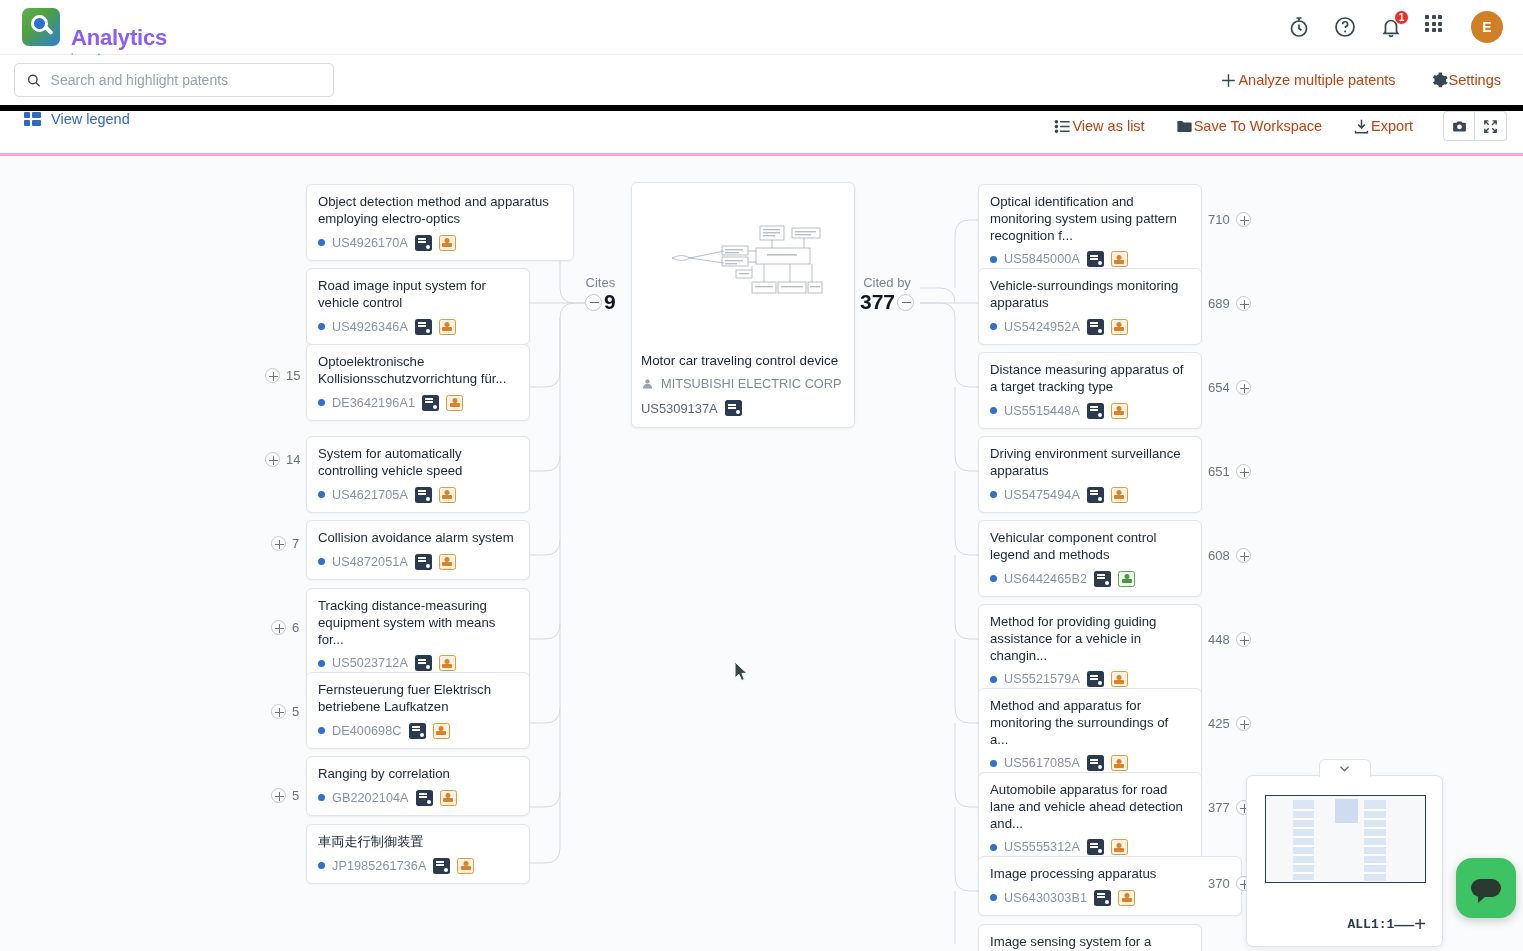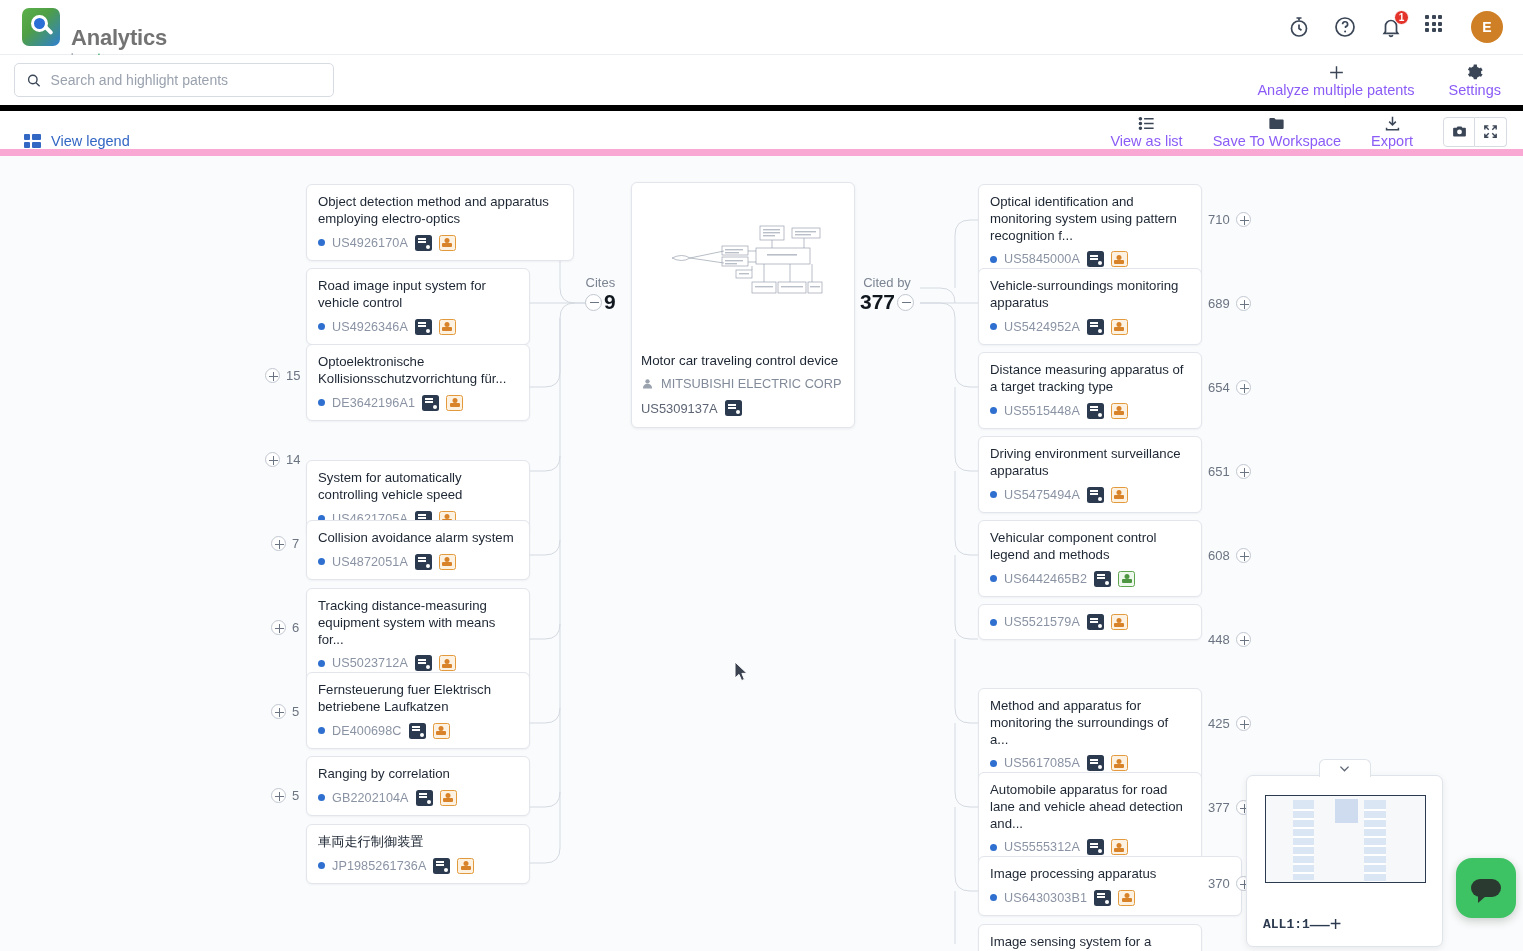--- a/index.html
+++ b/index.html
@@ -26,21 +26,21 @@
   .logo-mark .ring {
     position: absolute; left: 9px; top: 7px; width: 17px; height: 17px;
     border: 3.5px solid #fff; border-radius: 50%;
     background: #2b6fd6;
   }
   .logo-mark .handle {
     position: absolute; left: 21px; top: 20px; width: 11px; height: 3.5px;
     background: #fff; transform: rotate(45deg); border-radius: 2px;
   }
   .brand-text { line-height: 1; }
-  .brand-title { font-size: 22px; font-weight: 700; color: #737373; letter-spacing: -0.2px; margin-top: 35px; }
+  .brand-title { font-size: 22px; font-weight: 700; color: #8b5cf6; letter-spacing: -0.2px; margin-top: 35px; }
   .brand-sub { font-size: 10.5px; color: #8a93a3; margin-top: 3px; }
   .brand-sub b { color: #2fa060; font-weight: 700; }
 
   .top-actions {
     margin-left: auto; display: flex; align-items: center; gap: 22px;
     padding-right: 20px;
   }
   .ic { width: 24px; height: 24px; display: block; color: #3a4556; position: relative; cursor: pointer; }
   .ic svg { width: 100%; height: 100%; display: block; }
   .badge-dot {
@@ -69,29 +69,29 @@
     display: flex; align-items: center; gap: 9px; padding: 0 11px; background: #fff;
   }
   .searchbox input {
     border: 0; outline: 0; font-size: 14px; color: #2b3545; width: 100%;
     font-family: "Liberation Sans", sans-serif; background: transparent;
   }
   .searchbox input::placeholder { color: #9aa2ae; }
   .searchrow-right { margin-left: auto; display: flex; align-items: center; gap: 34px; padding-right: 22px; }
   .txtbtn {
     display: flex; align-items: center; cursor: pointer;
-    font-size: 14.5px; color: #8b5cf6; flex-direction: column;
+    font-size: 14.5px; color: #c2410c;
   }
   .txtbtn .ic { width: 19px; height: 19px; }
 
   
   .toolbar {
     position: absolute; left: 0; top: 111px; width: 1523px; height: 45px;
-    background: #fff; border-bottom: 7px solid #f9a8d4;
-    display: flex; align-items: flex-end;
+    background: #fff; border-bottom: 3px solid #f9a8d4;
+    display: flex; align-items: flex-start;
   }
   .legend-btn {
     display: flex; align-items: center; gap: 10px; margin-left: 24px;
     color: #3367c4; font-size: 14.5px; cursor: pointer;
   }
   .legend-ic { width: 17px; height: 14px; display: grid;
     grid-template-columns: 6px 9px; grid-template-rows: 6px 6px; gap: 2px; }
   .legend-ic i { background: #3367c4; display:block; border-radius:1px; }
   .toolbar-right { margin-left: auto; display: flex; align-items: center; gap: 30px; padding-right: 16px; }
   .sqbtn {
@@ -214,22 +214,22 @@
     display: flex; align-items: center; justify-content: center; cursor: pointer;
   }
   .minimap-tab .ic { width: 15px; height: 15px; color: #5d6574; }
   .minimap-view {
     position: absolute; left: 18px; top: 19px; width: 161px; height: 88px;
     background: #f7f8fa; border: 1.6px solid #2c3a4f; overflow:hidden;
   }
   .mm-col { position: absolute; background: #dbe6f5; }
   .mm-row { position:absolute; height:1.5px; background:#fff; left:0; right:0; }
   .minimap-ctrls {
-    position: absolute; left: 0; right: 0; bottom: 12px;
-    display: flex; align-items: center; justify-content: flex-start; padding: 0 16px;
+    position: absolute; left: 9px; right: 0; bottom: 12px;
+    display: flex; align-items: center; justify-content: flex-end; padding: 0 16px;
   }
   .mm-btn {
     font-size: 13px; font-weight: 700; color: #2c3a4f; cursor: pointer;
     font-family: "Liberation Mono", monospace;
   }
   .mm-sign { font-size: 20px; color: #2c3a4f; cursor: pointer; line-height: 1; }
 
   .chatbtn {
     position: absolute; left: 1456px; top: 858px; width: 60px; height: 60px;
     border-radius: 16px; background: #3ec364; cursor: pointer;
@@ -466,21 +466,21 @@
   </div>
   <div class="card" style="left:306px; top:188px; width:224px;">
     <div class="card-title">Optoelektronische Kollisionsschutzvorrichtung für...</div>
     <div class="card-meta">
       <span class="pdot"></span>
       <span class="pnum">DE3642196A1</span>
       <span class="badge-doc"></span>
       <span class="badge-stamp"></span>
     </div>
   </div>
-  <div class="card" style="left:306px; top:280px; width:224px;margin-top:24px;">
+  <div class="card" style="left:306px; top:280px; width:224px;">
     <div class="card-title">System for automatically controlling vehicle speed</div>
     <div class="card-meta">
       <span class="pdot"></span>
       <span class="pnum">US4621705A</span>
       <span class="badge-doc"></span>
       <span class="badge-stamp"></span>
     </div>
   </div>
   <div class="card" style="left:306px; top:364px; width:224px;">
     <div class="card-title">Collision avoidance alarm system</div>
@@ -636,20 +636,21 @@
   <div class="card" style="left:978px; top:364px; width:224px;">
     <div class="card-title">Vehicular component control legend and methods</div>
     <div class="card-meta">
       <span class="pdot"></span>
       <span class="pnum">US6442465B2</span>
       <span class="badge-doc"></span>
       <span class="badge-stamp green"></span>
     </div>
   </div>
   <div class="card" style="left:978px; top:448px; width:224px;">
+    <div class="card-title">Method for providing guiding assistance for a vehicle in changin...</div>
     <div class="card-meta">
       <span class="pdot"></span>
       <span class="pnum">US5521579A</span>
       <span class="badge-doc"></span>
       <span class="badge-stamp"></span>
     </div>
   </div>
   <div class="card" style="left:978px; top:532px; width:224px;">
     <div class="card-title">Method and apparatus for monitoring the surroundings of a...</div>
     <div class="card-meta">

